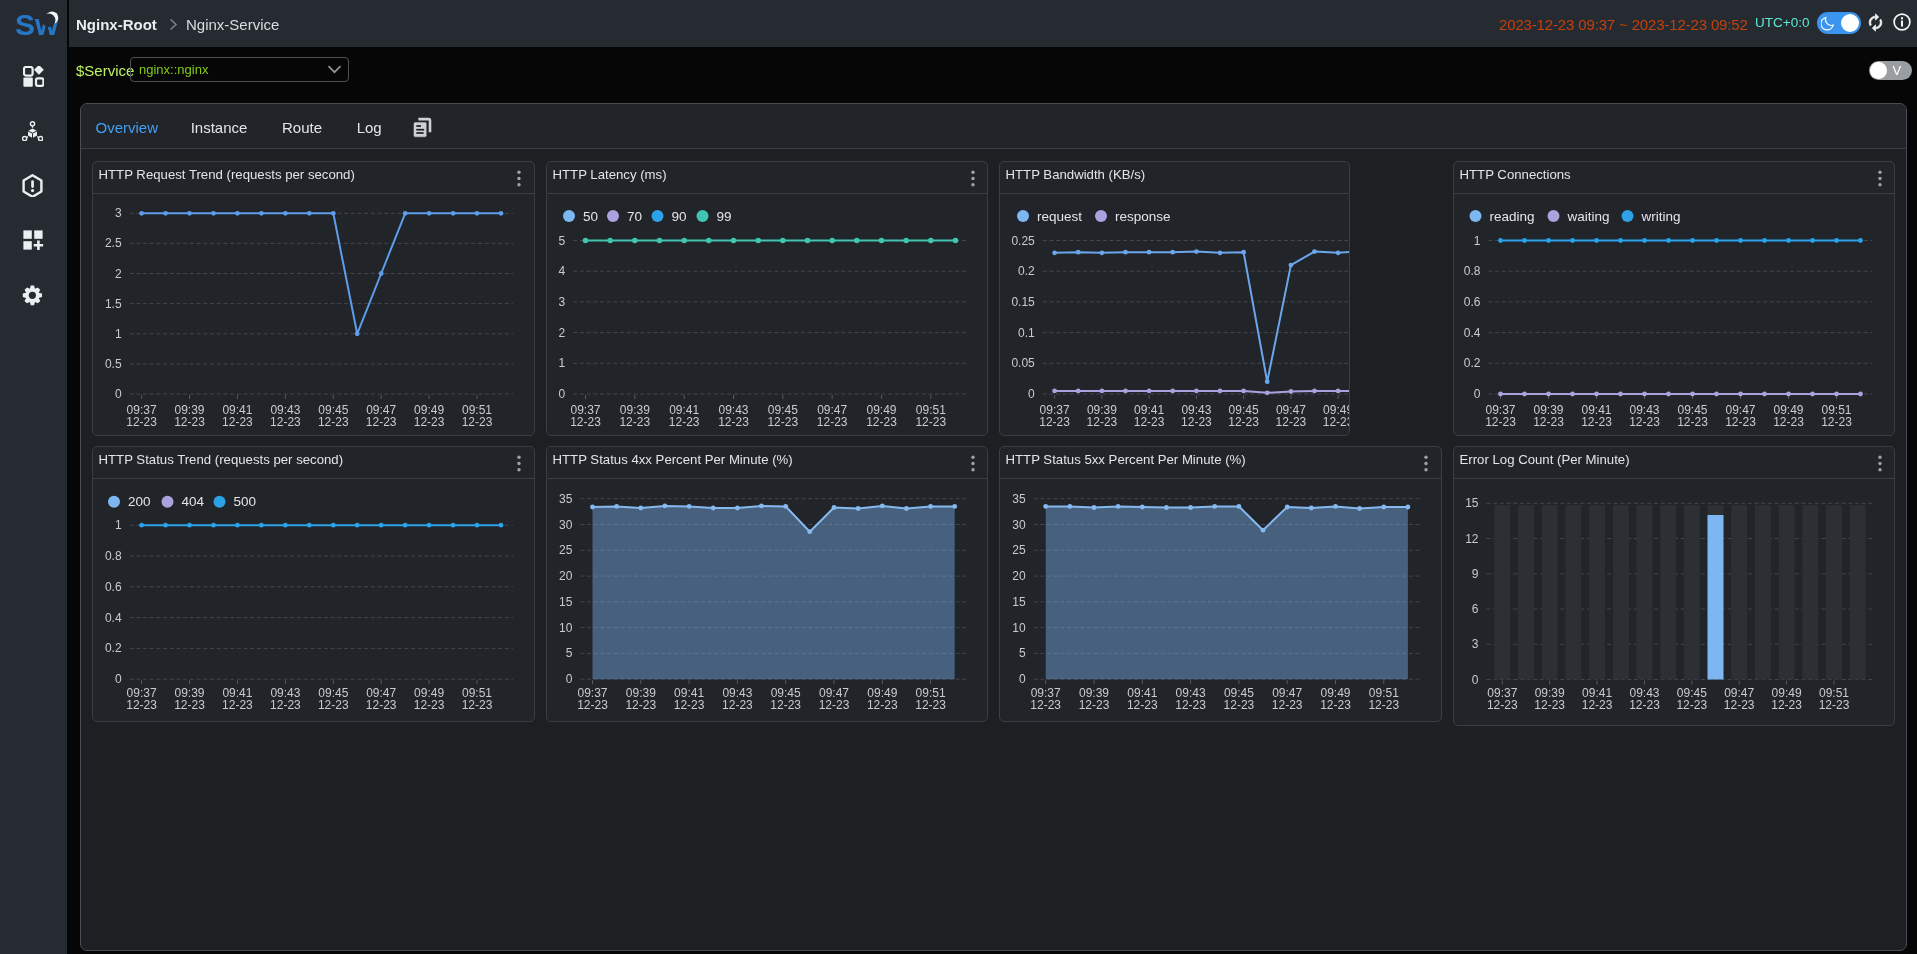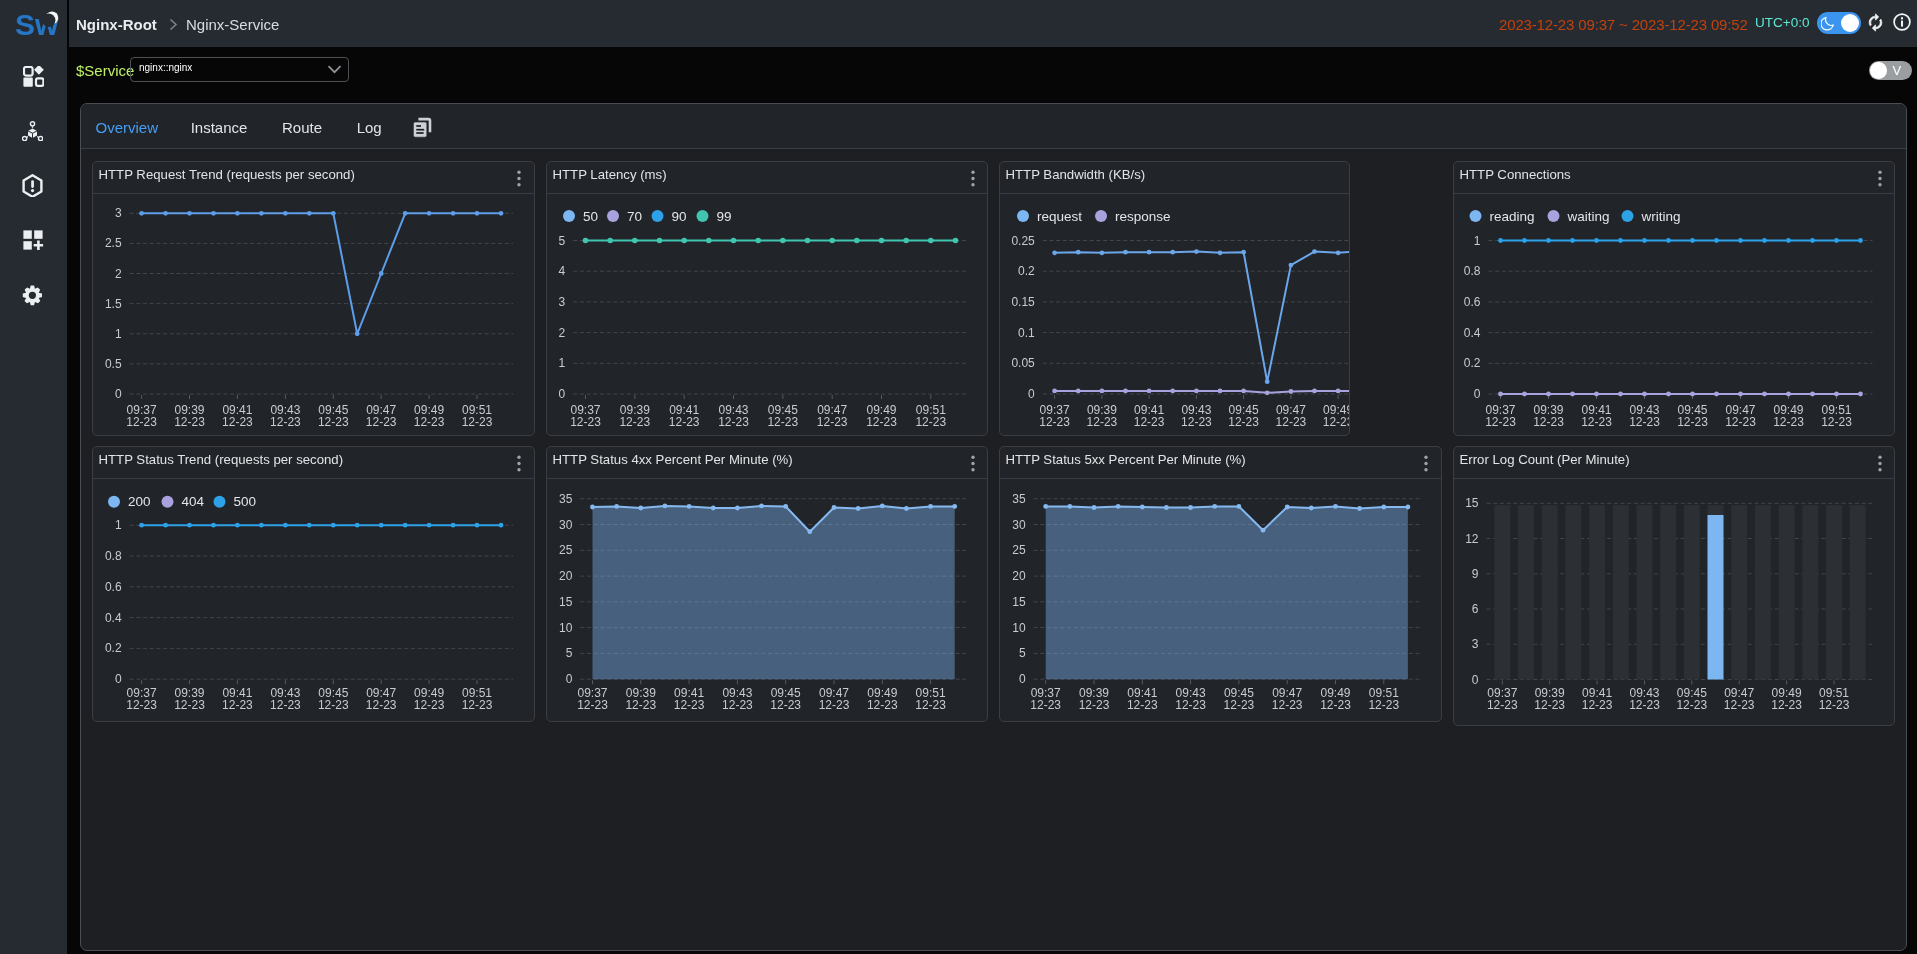--- a/index.html
+++ b/index.html
@@ -64,21 +64,21 @@
     <rect x="0.4" y="11.2" width="8.4" height="8.4" fill="#eceff1"></rect>
     <path d="M15.4 10.6 L15.4 20 M10.7 15.3 L20.1 15.3" stroke="#eceff1" stroke-width="2.6"></path>
   </svg>
 <svg class="abs" style="left:21.5px;top:285px" width="21" height="21" viewBox="0 0 21 21">
     <path d="M8.7 0.4 L12.1 0.4 L12.9 3.7 L15.8 2.4 L18.2 4.8 L16.7 7.7 L20 8.6 L20 12 L16.7 12.9 L18.3 15.9 L15.9 18.3 L12.9 16.9 L12.1 20.3 L8.7 20.3 L7.9 16.9 L4.9 18.3 L2.5 15.9 L4.1 12.9 L0.8 12 L0.8 8.6 L4.1 7.7 L2.6 4.8 L5 2.4 L7.9 3.7 Z" fill="#eceff1"></path>
     <circle cx="10.4" cy="10.3" r="3.6" fill="#262b31"></circle>
   </svg>
 
 <div class="abs" style="left:76px;top:61.5px;font-size:15px;color:#bef264">$Service</div>
 <div class="abs" style="left:130px;top:57.2px;width:219px;height:24.5px;border:1px solid #4d5054;border-radius:4px"></div>
-<div class="abs" style="left:139px;top:62px;font-size:10px;color:#ffffff">nginx::nginx</div>
+<div class="abs" style="left:139px;top:62px;font-size:13px;color:#84cc16">nginx::nginx</div>
 <svg class="abs" style="left:327px;top:65px" width="15" height="9" viewBox="0 0 15 9">
     <path d="M1.5 1.2 L7.5 7.2 L13.5 1.2" fill="none" stroke="#909398" stroke-width="1.7"></path>
   </svg>
 <div class="abs" style="left:1868.5px;top:60.5px;width:43px;height:19.5px;background:#9b9ea1;border-radius:10px">
     <div class="abs" style="left:1.5px;top:1.5px;width:16.5px;height:16.5px;background:#fff;border-radius:50%"></div>
     <div class="abs" style="left:24px;top:2.5px;color:#fff;font-size:13px">V</div>
   </div>
 
 <div class="abs" style="left:80.4px;top:103px;width:1826.2px;height:848px;background:#1d1f22;border:1px solid #4a4e54;border-radius:7px"></div>
 <div class="abs" style="left:81.4px;top:104px;width:1824.2px;height:44.2px;background:#212428;border-radius:6px 6px 0 0"></div>

